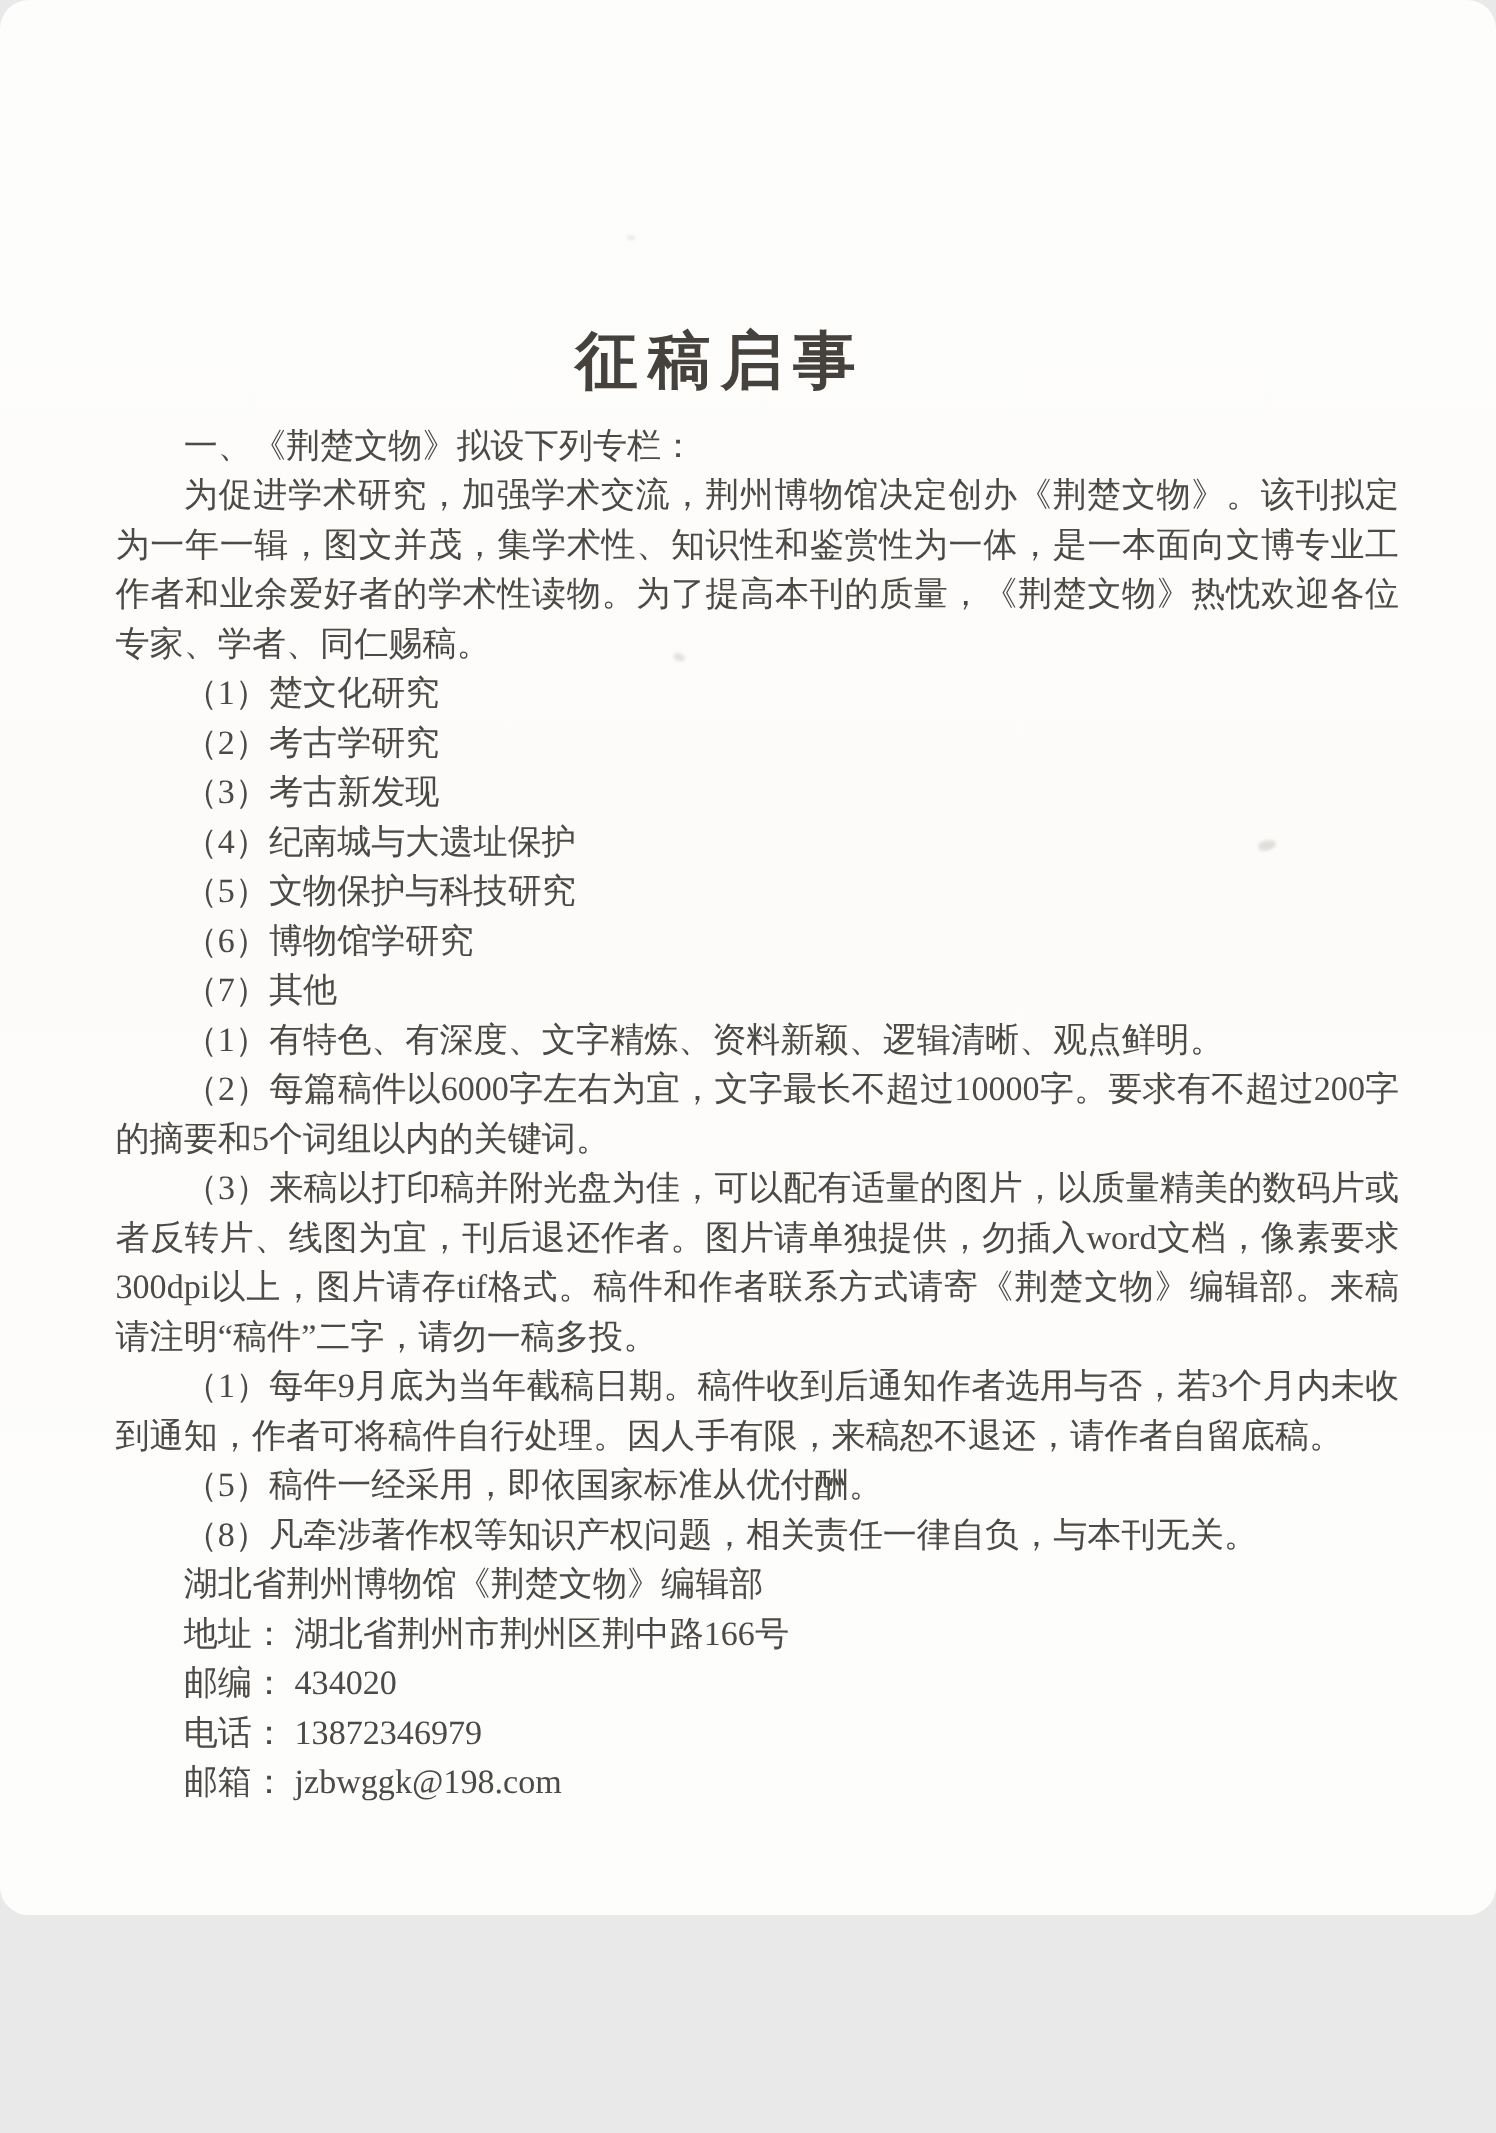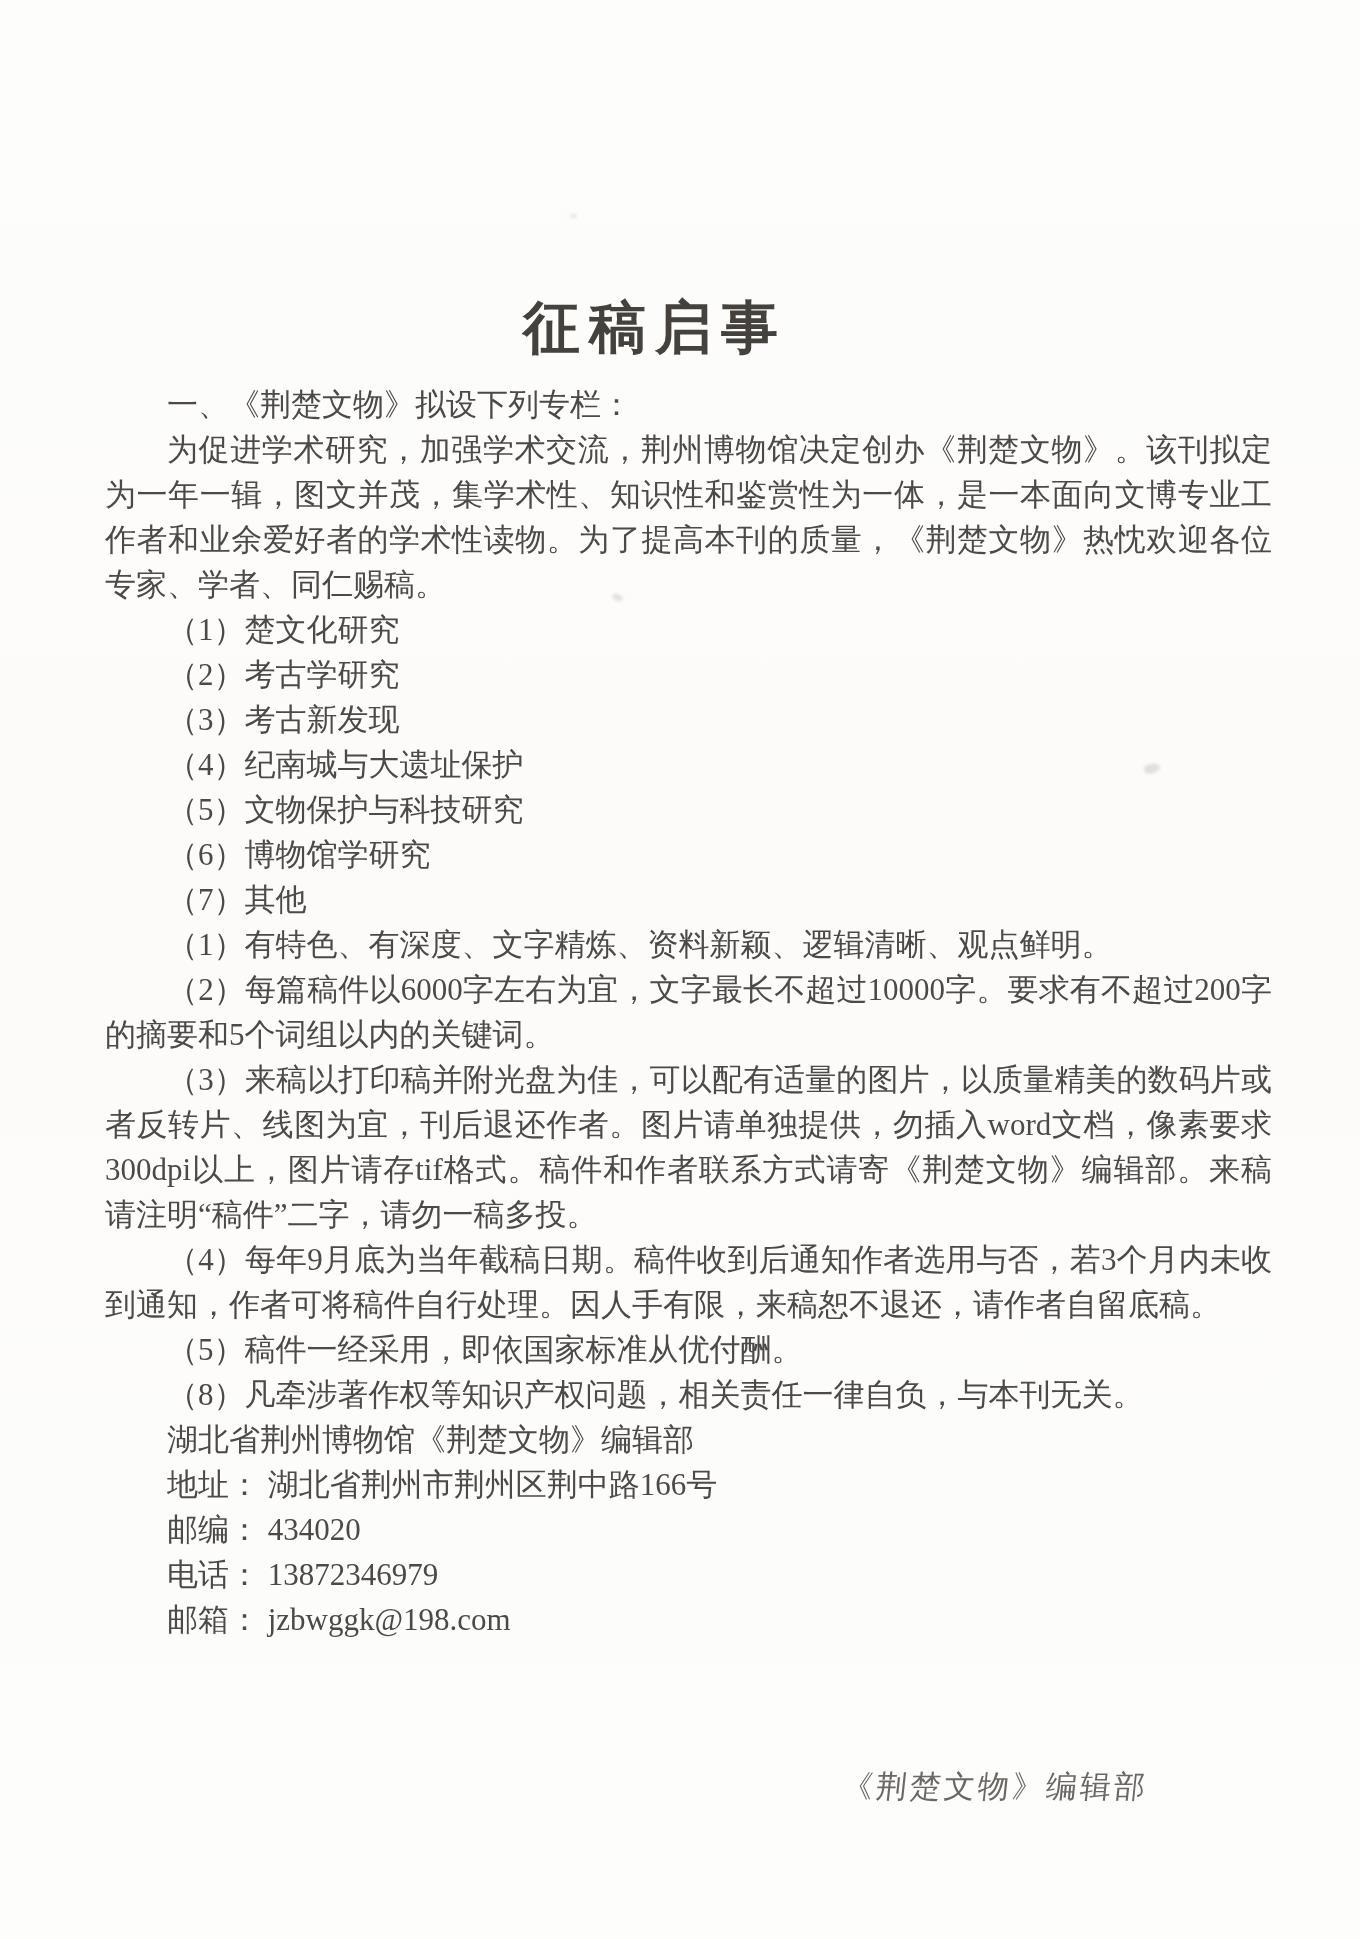--- a/index.html
+++ b/index.html
@@ -3,25 +3,26 @@
 <meta charset="utf-8">
 <style>
   html, body { margin: 0; padding: 0; }
   body {
     background: #e9e9e9;
     font-family: "Liberation Serif", "DejaVu Serif", serif;
   }
   .page {
     position: relative;
     width: 1360px;
-    height: 1939px;
+    height: 1741px;
     margin: 0 auto;
     background: #fdfdfc;
     background-image: linear-gradient(180deg, #fdfdfc 0%, #fcfbf9 45%, #fdfdfc 100%);
     overflow: hidden;
+    border-radius: 26px;
   }
   .doc-title {
     position: absolute;
     top: 252px;
     left: 0;
     width: 100%;
     text-align: center;
     font-size: 57px;
     font-weight: bold;
     letter-spacing: 9px;
@@ -80,21 +81,21 @@
     <p class="para">（2）考古学研究</p>
     <p class="para">（3）考古新发现</p>
     <p class="para">（4）纪南城与大遗址保护</p>
     <p class="para">（5）文物保护与科技研究</p>
     <p class="para">（6）博物馆学研究</p>
     <p class="para">（7）其他</p>
 
     <p class="para">（1）有特色、有深度、文字精炼、资料新颖、逻辑清晰、观点鲜明。</p>
     <p class="para">（2）每篇稿件以6000字左右为宜，文字最长不超过10000字。要求有不超过200字的摘要和5个词组以内的关键词。</p>
     <p class="para">（3）来稿以打印稿并附光盘为佳，可以配有适量的图片，以质量精美的数码片或者反转片、线图为宜，刊后退还作者。图片请单独提供，勿插入word文档，像素要求300dpi以上，图片请存tif格式。稿件和作者联系方式请寄《荆楚文物》编辑部。来稿请注明“稿件”二字，请勿一稿多投。</p>
-    <p class="para">（4）每年9月底为当年截稿日期。稿件收到后通知作者选用与否，若3个月内未收到通知，作者可将稿件自行处理。因人手有限，来稿恕不退还，请作者自留底稿。</p>
+    <p class="para">（1）每年9月底为当年截稿日期。稿件收到后通知作者选用与否，若3个月内未收到通知，作者可将稿件自行处理。因人手有限，来稿恕不退还，请作者自留底稿。</p>
     <p class="para">（5）稿件一经采用，即依国家标准从优付酬。</p>
     <p class="para">（8）凡牵涉著作权等知识产权问题，相关责任一律自负，与本刊无关。</p>
 
     <p class="para">湖北省荆州博物馆《荆楚文物》编辑部</p>
     <p class="para">地址： 湖北省荆州市荆州区荆中路166号</p>
     <p class="para">邮编： 434020</p>
     <p class="para">电话： 13872346979</p>
     <p class="para">邮箱： jzbwggk@198.com</p>
 
   </div>

